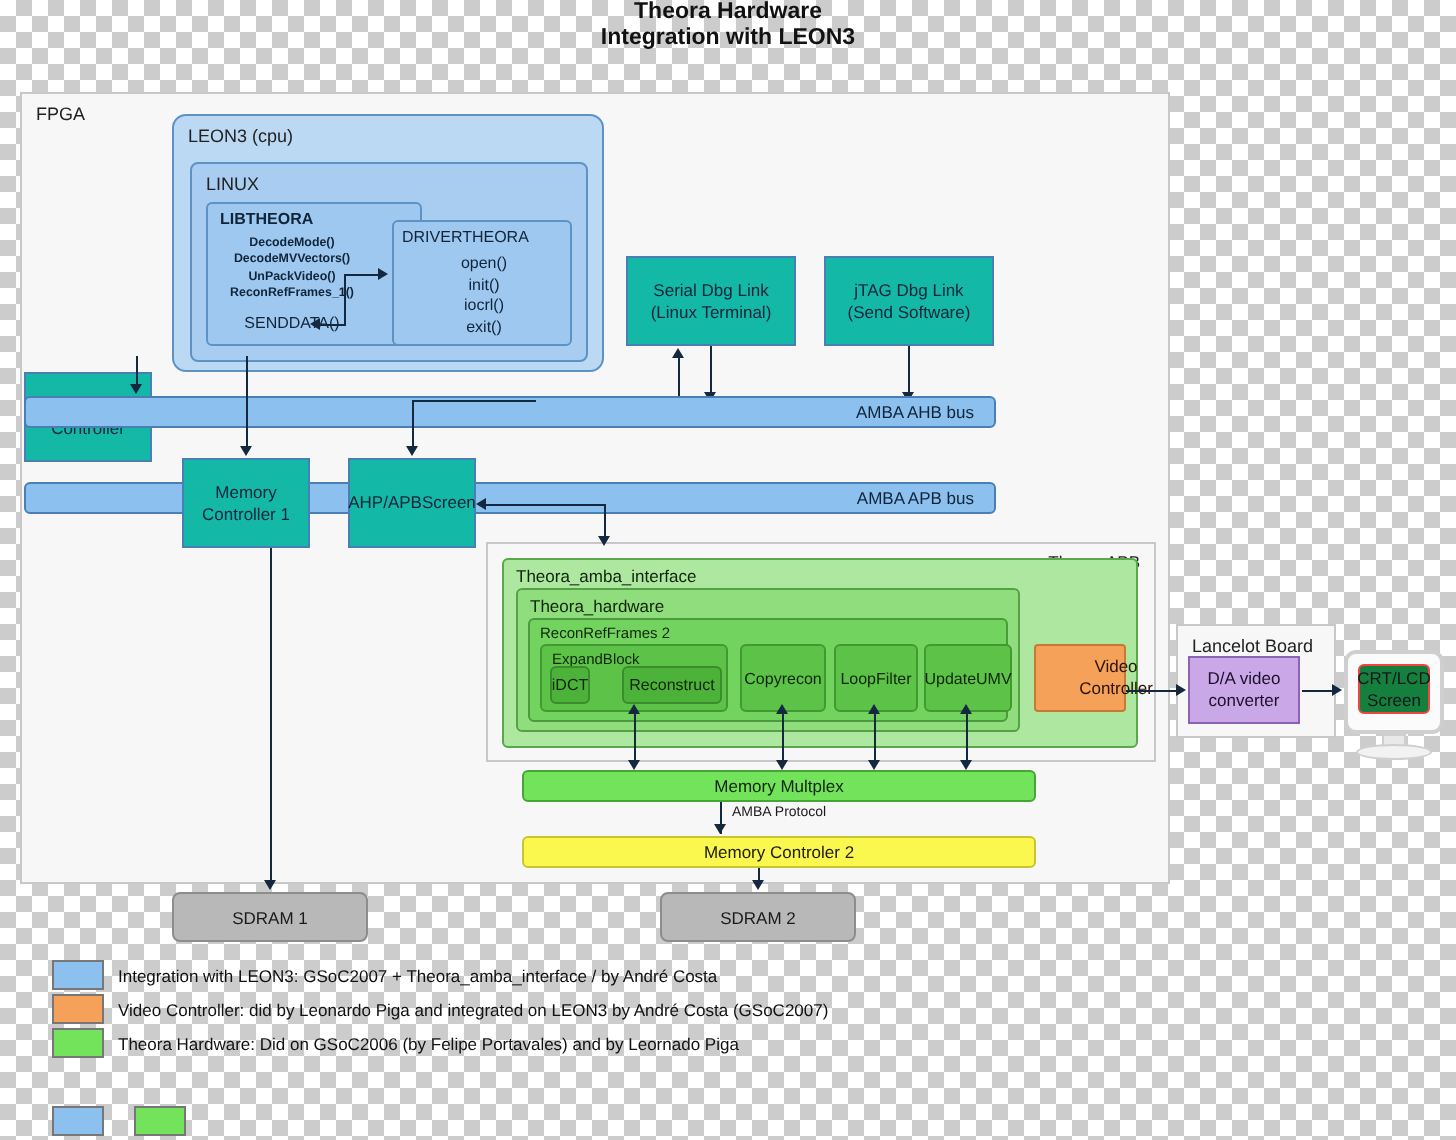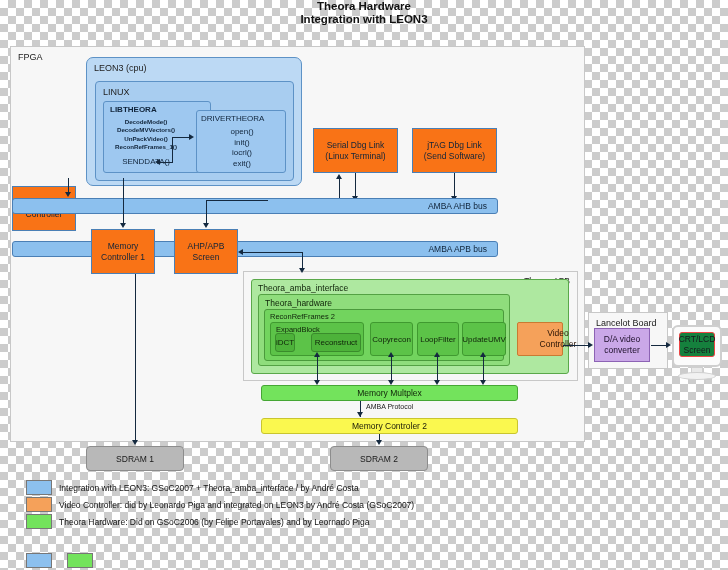--- a/index.html
+++ b/index.html
@@ -30,21 +30,21 @@
   .lbl-tr{font-size:8.5px;color:#222;position:absolute;right:7px;top:4px;}
 
   
   .blue-outer{
     background:#bcd9f4;border:1px solid #5d92c6;border-radius:7px;
   }
   .blue-mid{
     background:#a8cdf0;border:1px solid #5d92c6;border-radius:4px;
   }
   .blue-box{
-    background:#f97316;border:1px solid #4a7fb5;
+    background:#14b8a6;border:1px solid #4a7fb5;
     font-size:8.5px;color:#10243a;line-height:11px;
   }
   .blue-soft{
     background:#9ec8f0;border:1px solid #5d92c6;border-radius:3px;
   }
   .blue-bus{
     background:#8cc0ee;border:1px solid #4a7fb5;border-radius:3px;
     display:flex;align-items:center;justify-content:flex-end;
     font-size:8.5px;color:#10243a;padding-right:10px;
   }
@@ -177,21 +177,21 @@
 <div class="abs ln lnv" style="left:68px;top:178px;height:16px;"></div>
 <div class="abs arw arw-d" style="left:65px;top:192px;"></div>
 
 <div class="abs blue-box ctr" style="left:91px;top:229px;width:64px;height:45px;flex-direction:column;">
   <div>Memory</div>
   <div>Controller 1</div>
 </div>
 <div class="abs ln lnv" style="left:123px;top:178px;height:46px;"></div>
 <div class="abs arw arw-d" style="left:120px;top:223px;"></div>
 
-<div class="abs blue-box ctr" style="left:174px;top:229px;width:64px;height:45px;flex-direction:column;">
+<div class="abs blue-box ctr" style="left:174px;top:229px;width:64px;height:45px;flex-direction:row;">
   <div>AHP/APB</div>
   <div>Screen</div>
 </div>
 <div class="abs ln lnh" style="left:206px;top:200px;width:62px;"></div>
 <div class="abs ln lnv" style="left:206px;top:200px;height:24px;"></div>
 <div class="abs arw arw-d" style="left:203px;top:223px;"></div>
 <div class="abs ln lnh" style="left:243px;top:252px;width:60px;"></div>
 <div class="abs arw arw-l" style="left:238px;top:249px;"></div>
 <div class="abs ln lnv" style="left:302px;top:252px;height:20px;"></div>
 

